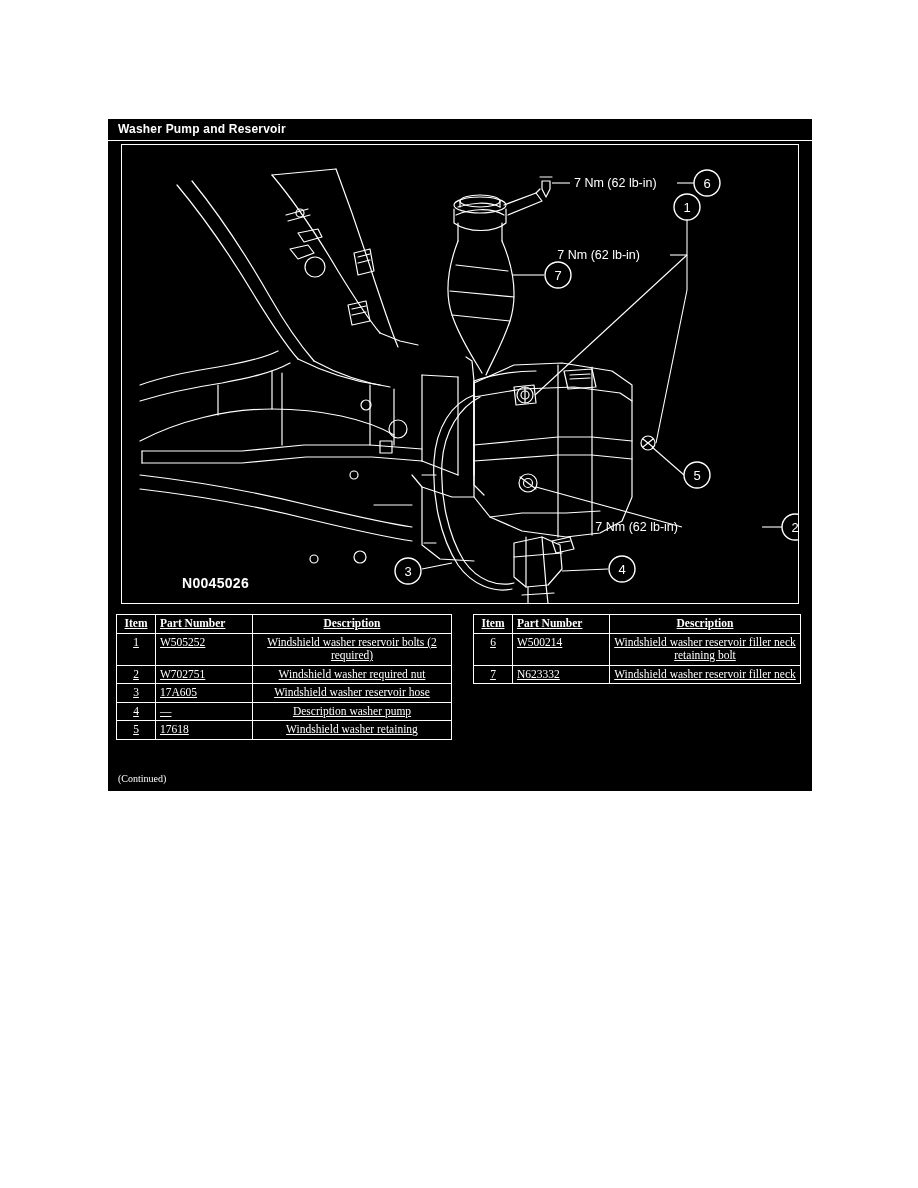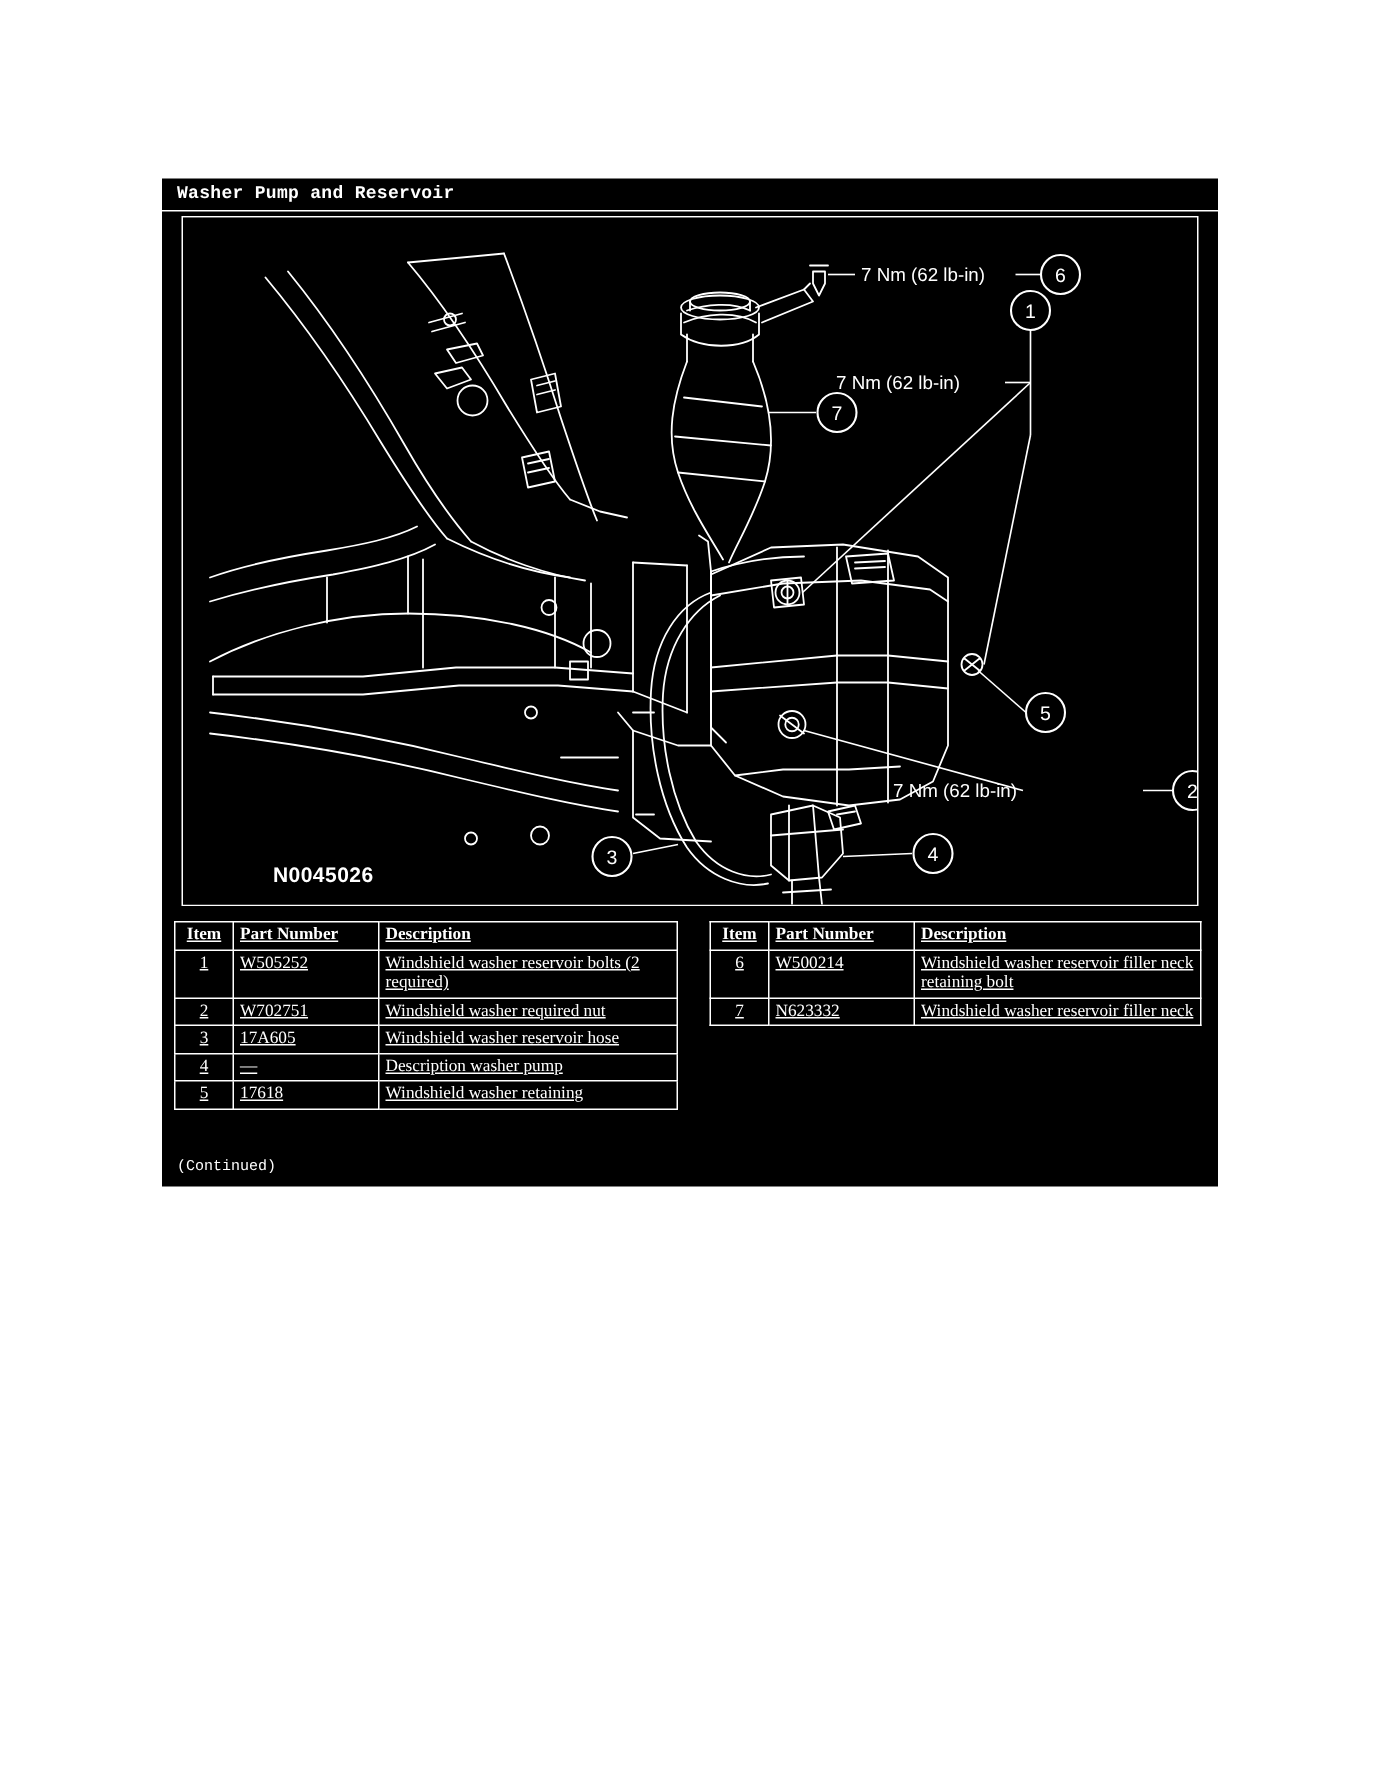--- a/index.html
+++ b/index.html
@@ -23,21 +23,21 @@
     height: 672px;
     background: #000000;
     color: #ffffff;
     box-sizing: border-box;
   }
 
   .figure-title {
     position: absolute;
     left: 10px;
     top: 3px;
-    font-family: Liberation Mono, monospace;
+    font-family: Liberation Sans, sans-serif;
     font-weight: bold;
     font-size: 12px;
     color: #ffffff;
     letter-spacing: 0.2px;
   }
 
   .figure-title-rule {
     position: absolute;
     left: 0px;
     top: 21px;
@@ -103,27 +103,27 @@
     font-size: 11.5px;
     padding-top: 2px;
     padding-bottom: 2px;
   }
   table.parts td.c-item,
   table.parts th.c-item { width: 30px; text-align: center; }
   table.parts td.c-item { text-align: center; }
   table.parts td.c-part,
   table.parts th.c-part { width: 88px; }
   table.parts td.c-desc,
-  table.parts th.c-desc { width: auto; }
+  table.parts th.c-desc { width: auto; text-align: center; }
 
   .continued {
     position: absolute;
     left: 10px;
     top: 654px;
-    font-family: Liberation Mono, monospace;
+    font-family: Liberation Serif, serif;
     font-size: 10px;
     color: #ffffff;
   }
 
   
 </style>
 </head>
 <body>
 
 <div class="figure-panel">

